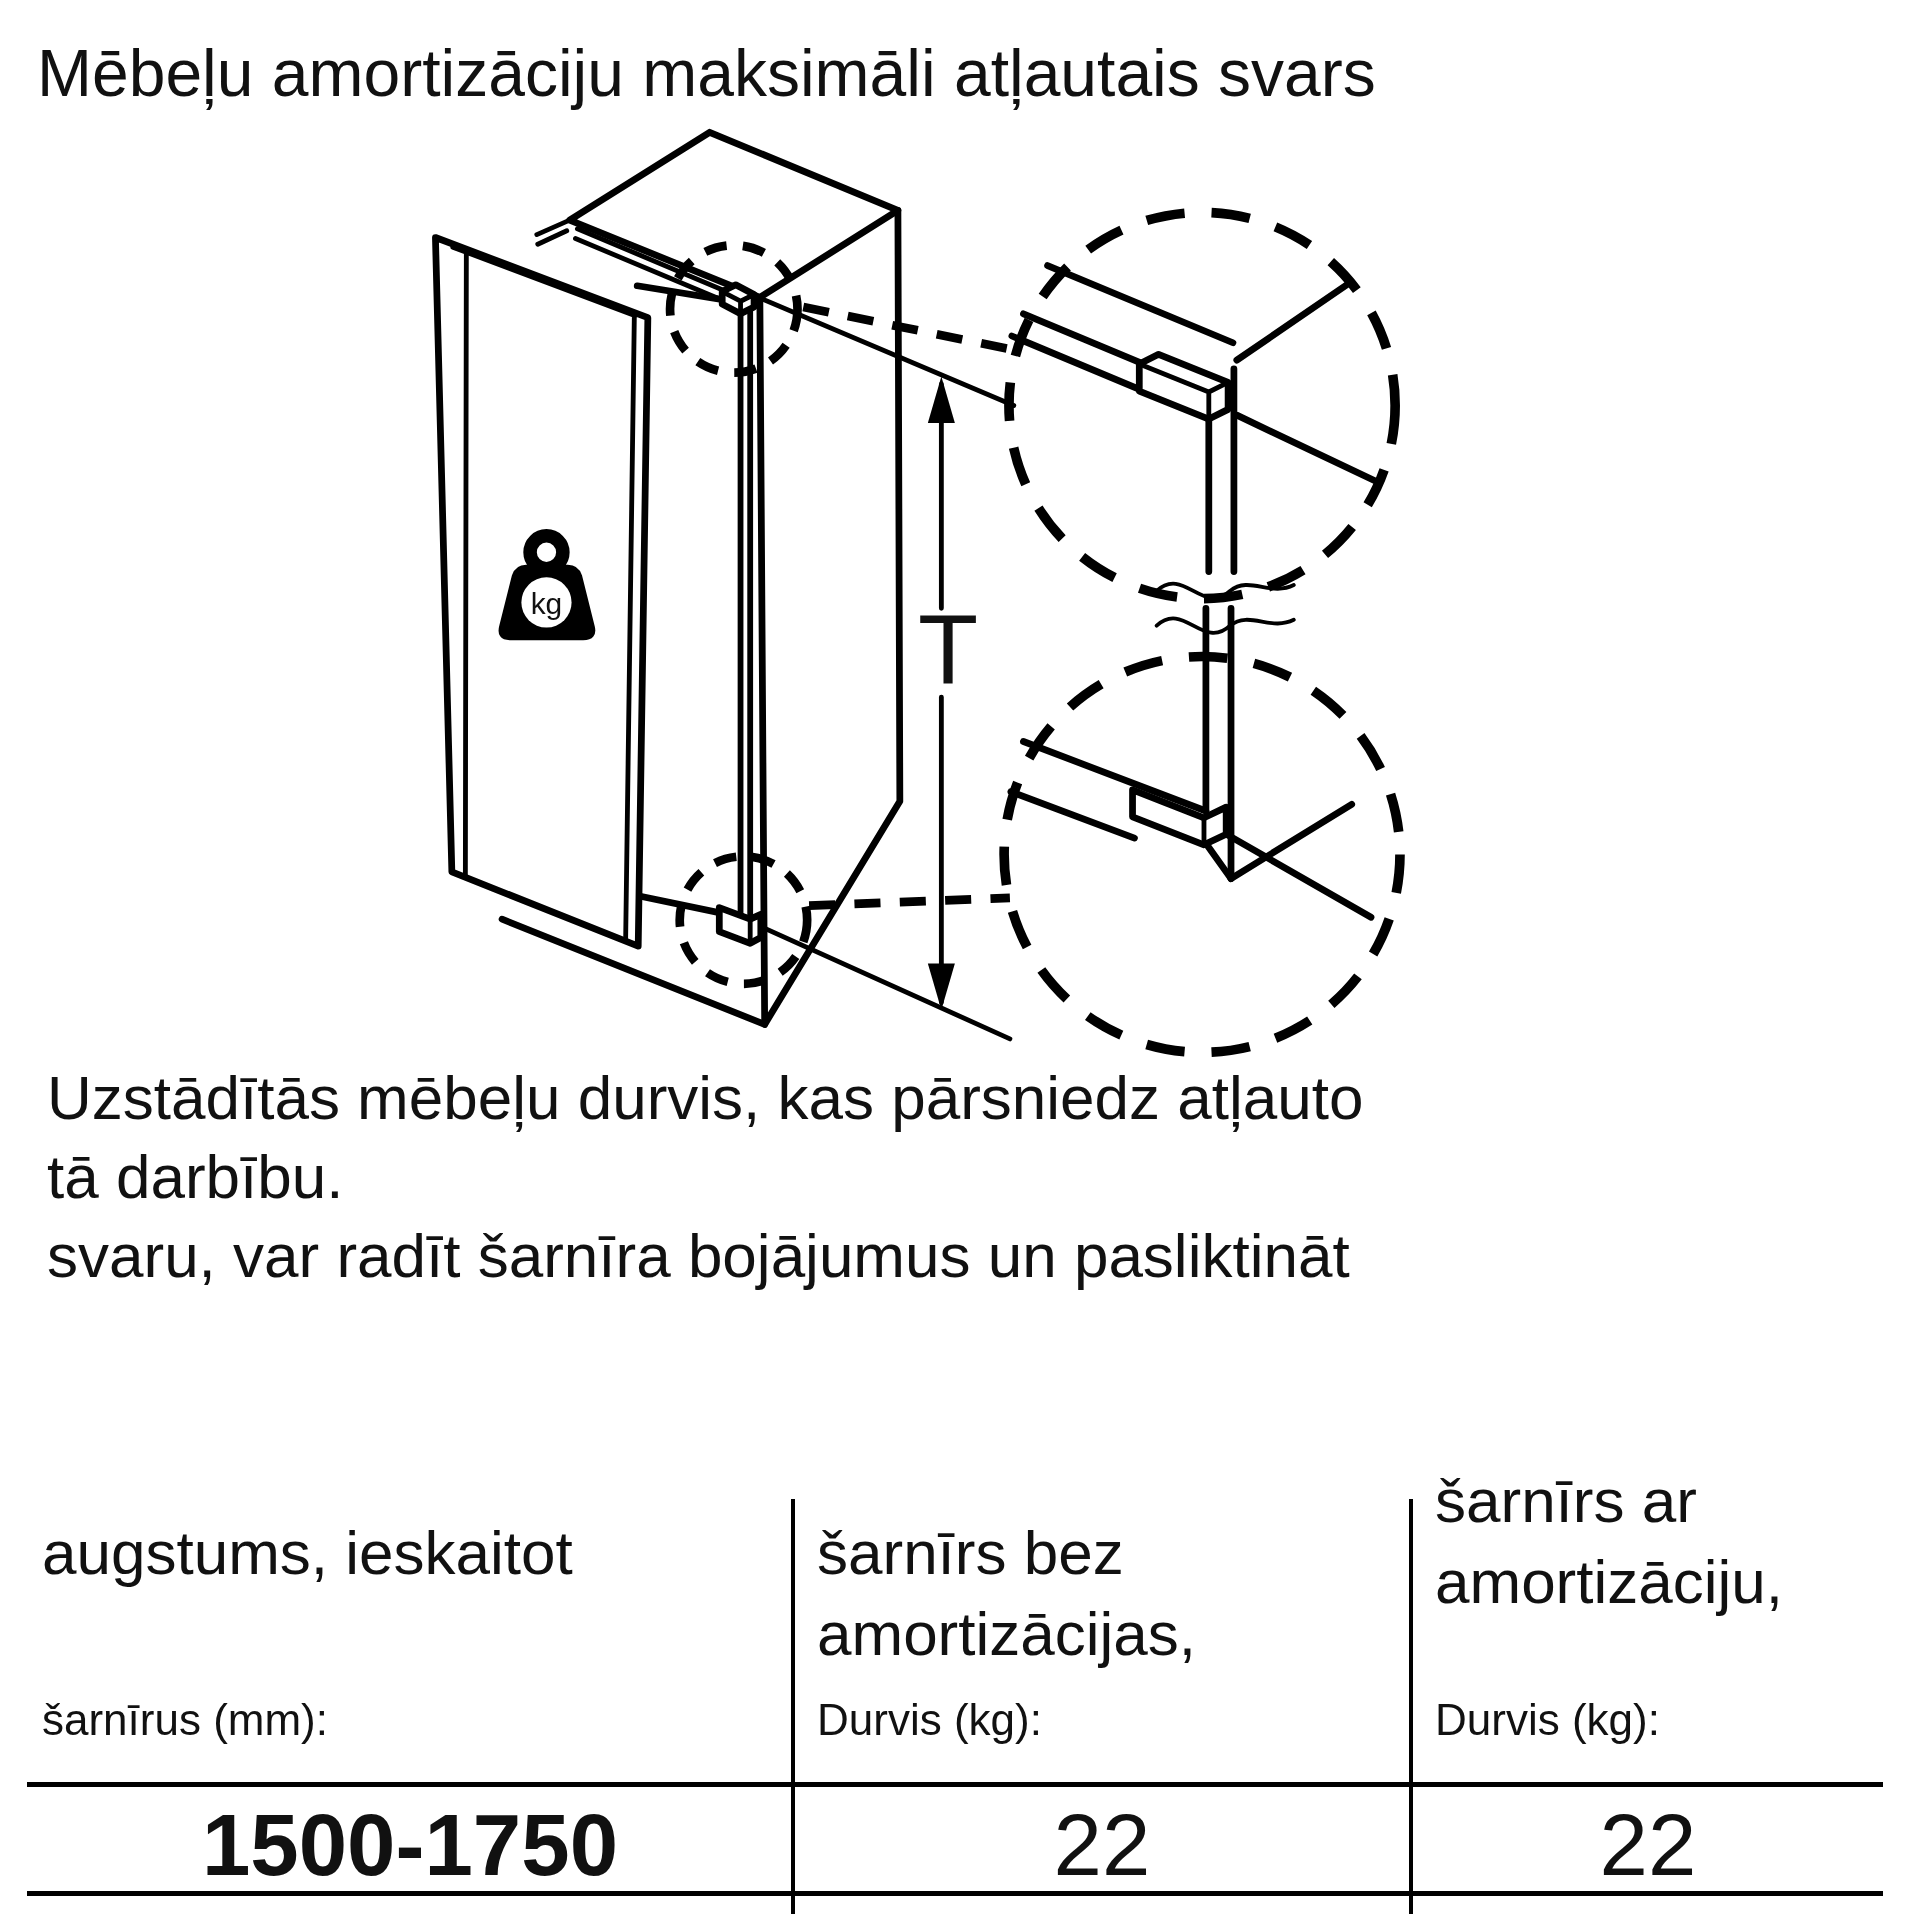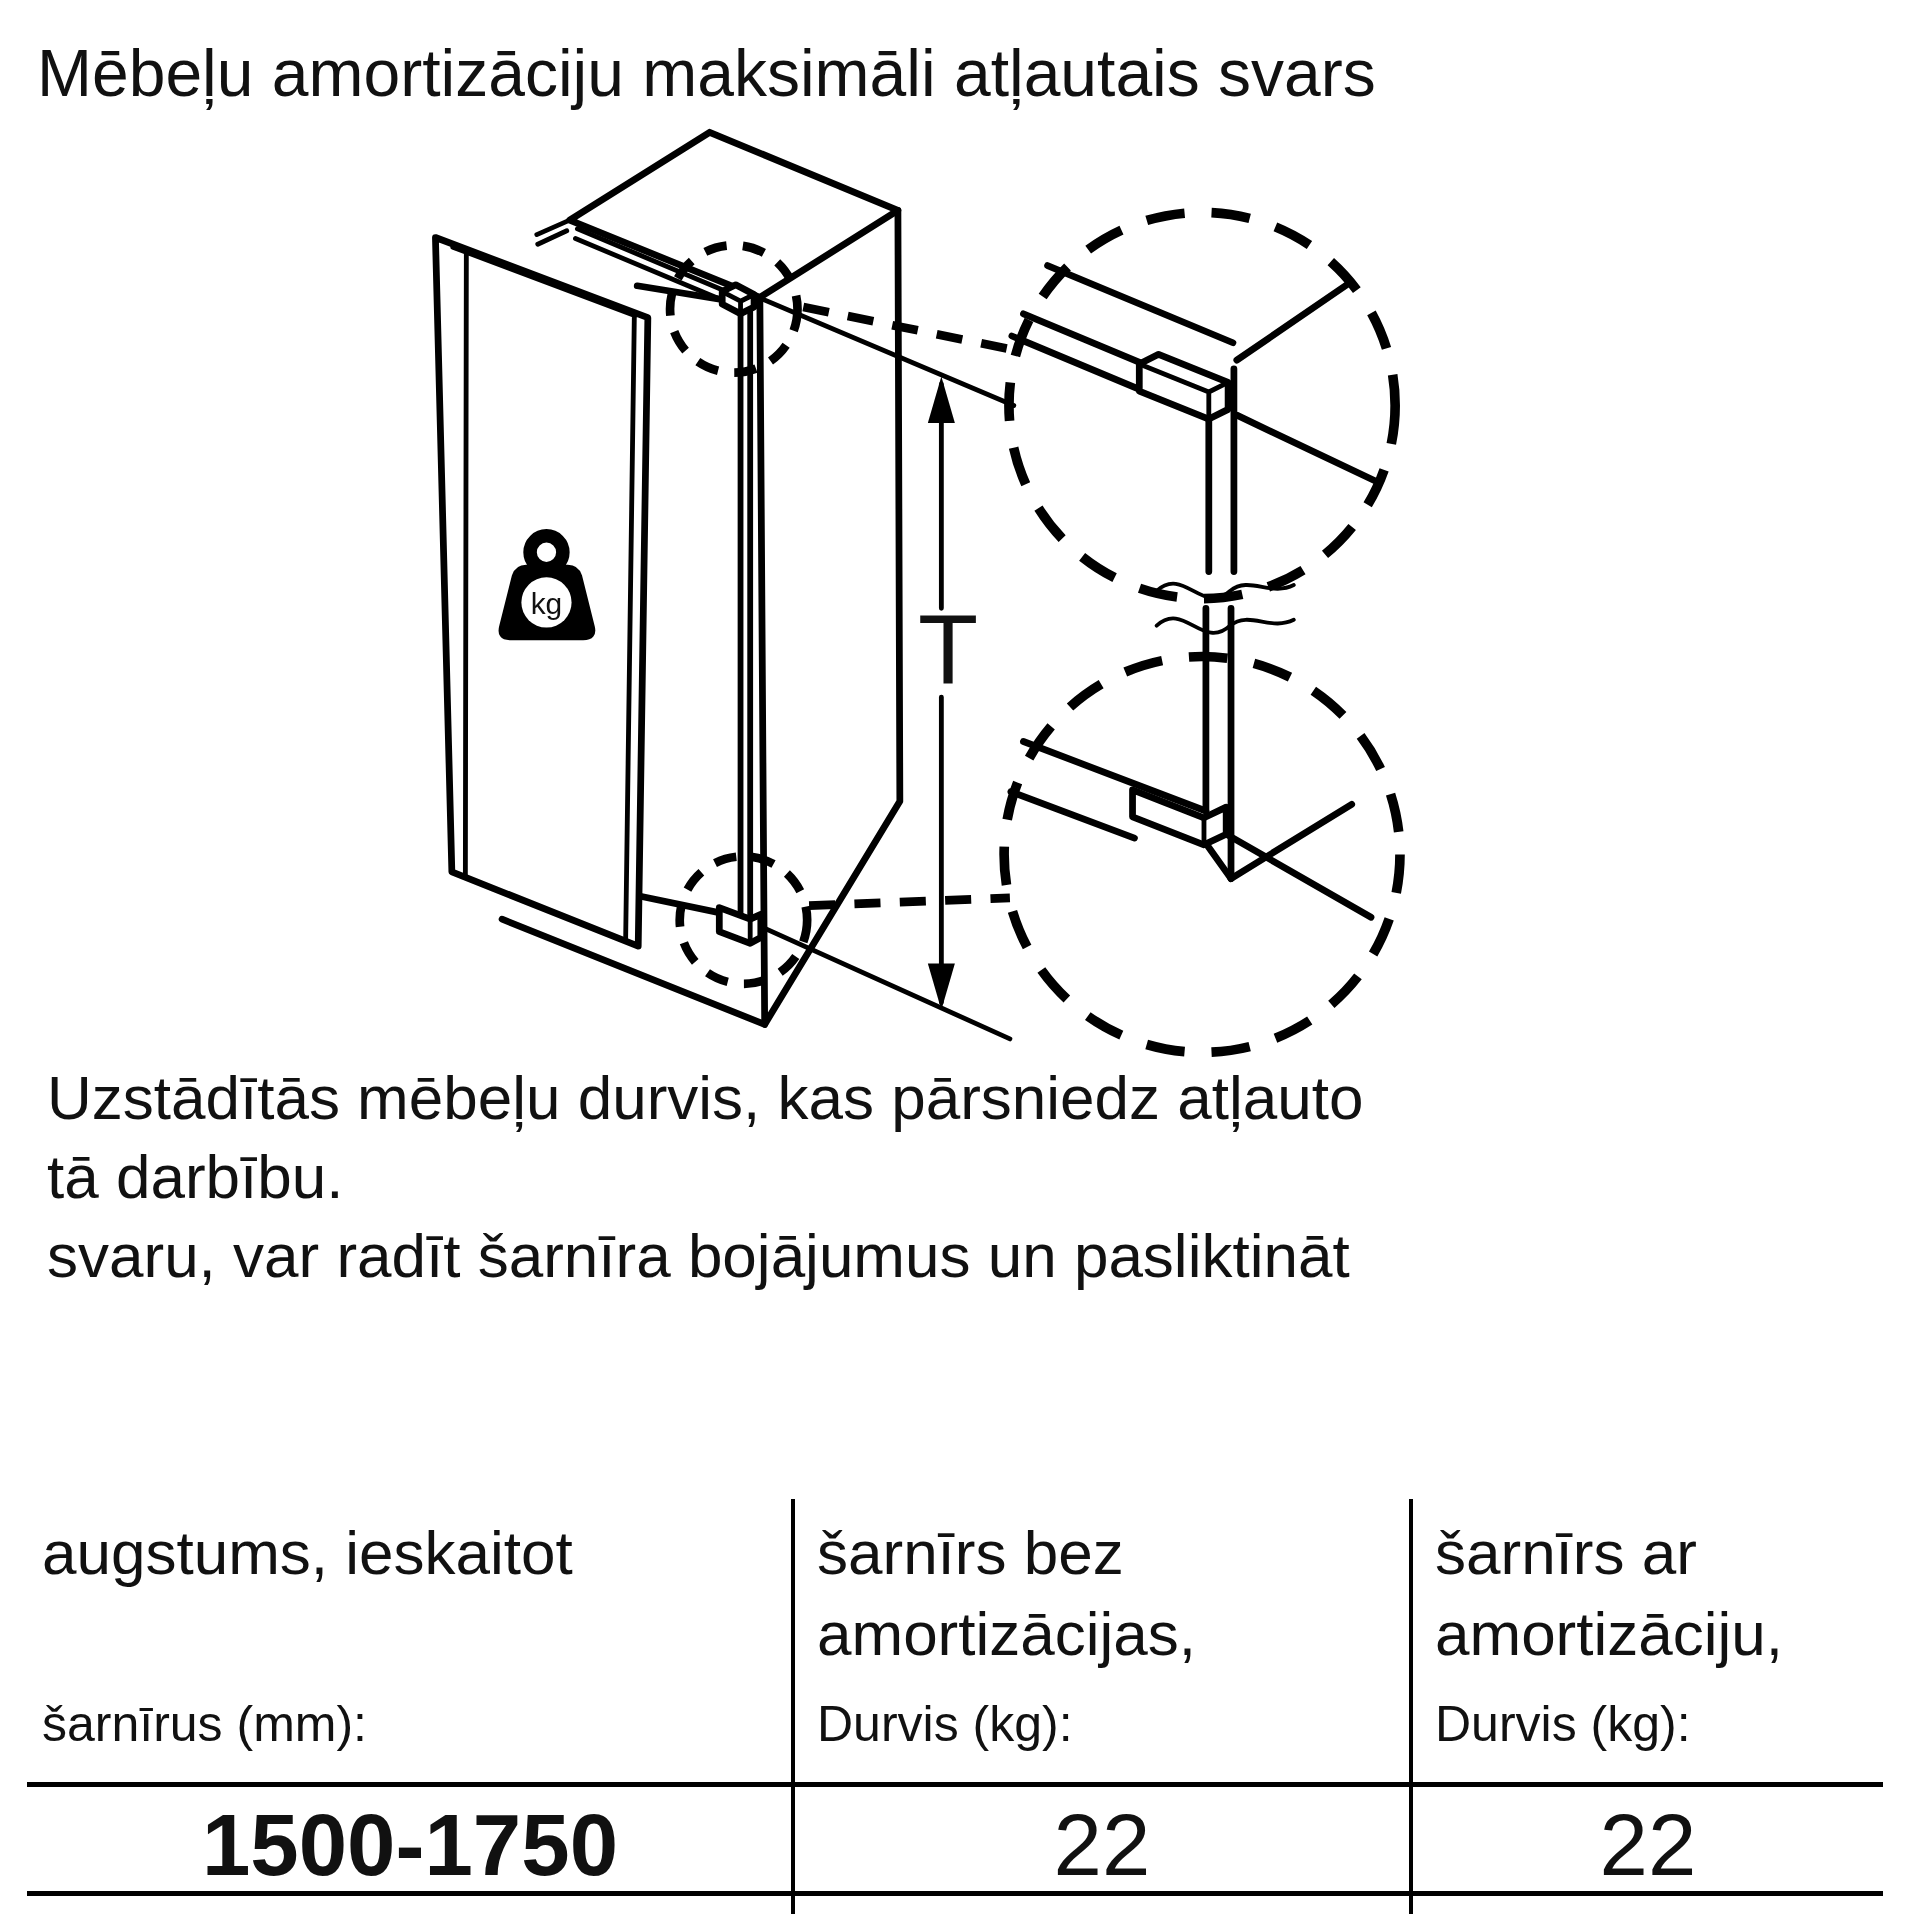--- a/index.html
+++ b/index.html
@@ -20,21 +20,21 @@
   .para{
     position:absolute;left:37px;top:1058px;width:1863px;
     font-size:62px;line-height:79px;font-weight:400;
   }
   .para div{white-space:nowrap;margin-left:10px;}
   
   .tline{position:absolute;background:#000000;}
   .th-block{
     position:absolute;font-size:62px;line-height:81px;font-weight:400;white-space:nowrap;
   }
-  .th-line3{position:absolute;font-size:50px;font-weight:400;white-space:nowrap;}
+  .th-line3{position:absolute;font-size:44px;font-weight:400;white-space:nowrap;}
   .tvalue{
     position:absolute;top:1798px;height:93px;
     font-size:87px;line-height:93px;text-align:center;font-weight:400;
   }
 </style>
 </head>
 <body>
 
 <div class="page">
 
@@ -144,21 +144,21 @@
       <div>augstums, ieskaitot</div>
     </div>
     <div class="th-line3" style="left:42px;top:1695px;">šarnīrus (mm):</div>
 
     <div class="th-block" style="left:817px;top:1512px;">
       <div>šarnīrs bez</div>
       <div>amortizācijas,</div>
     </div>
     <div class="th-line3" style="left:817px;top:1695px;">Durvis (kg):</div>
 
-    <div class="th-block" style="left:1435px;top:1512px;">
+    <div class="th-block" style="left:1435px;top:1460px;">
       <div>šarnīrs ar</div>
       <div>amortizāciju,</div>
     </div>
     <div class="th-line3" style="left:1435px;top:1695px;">Durvis (kg):</div>
 
     <div class="tvalue" style="left:29px;width:762px;font-weight:bold;">1500-1750</div>
     <div class="tvalue" style="left:795px;width:614px;">22</div>
     <div class="tvalue" style="left:1413px;width:470px;">22</div>
   </div>
 

